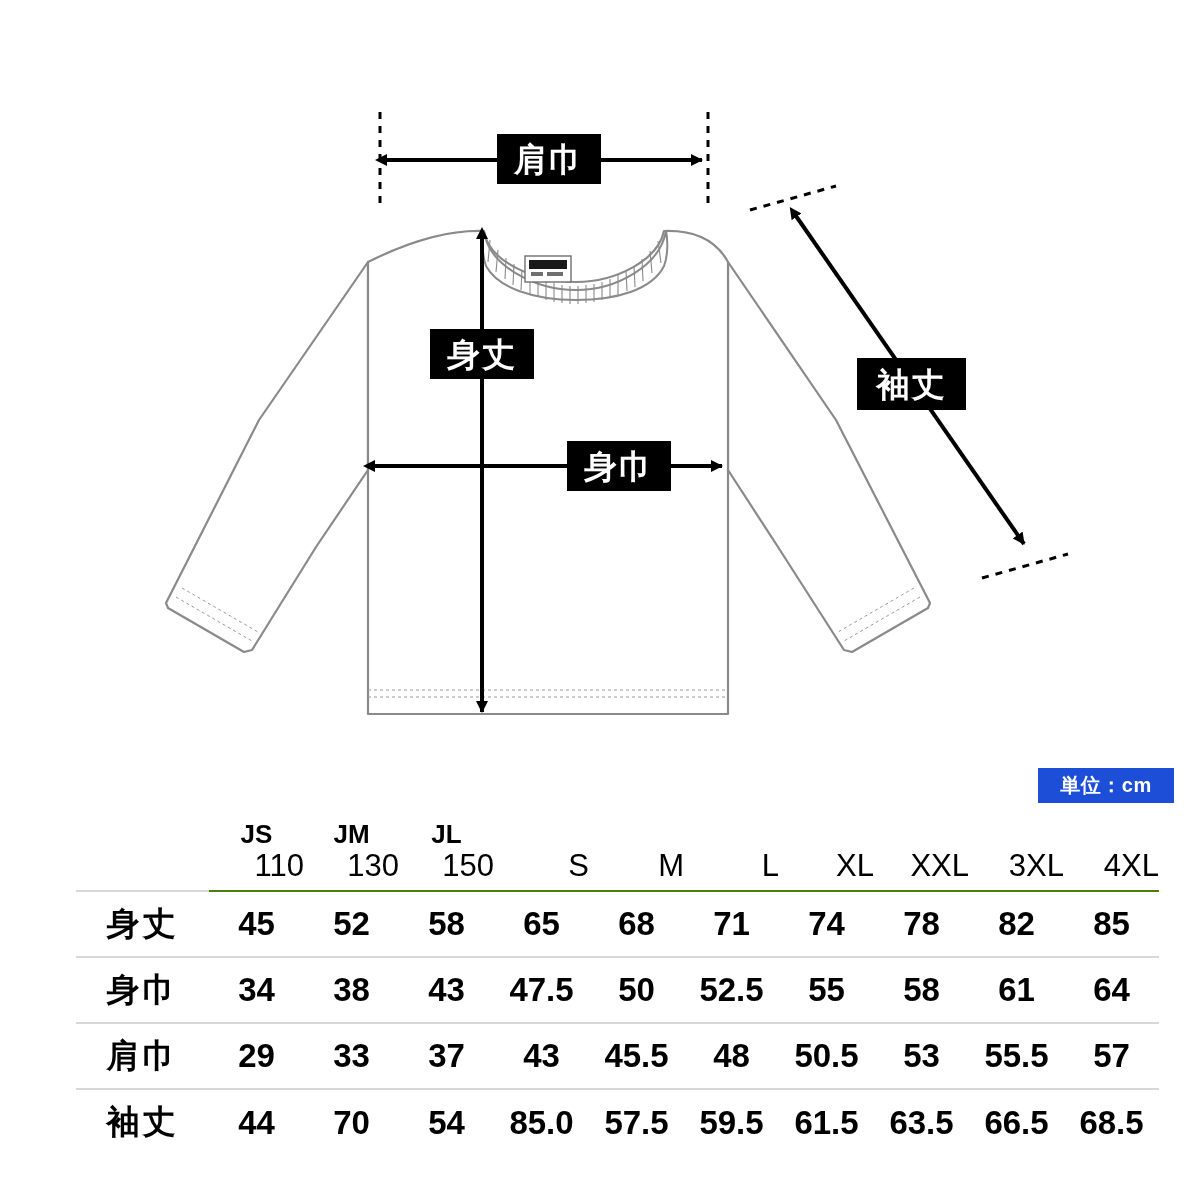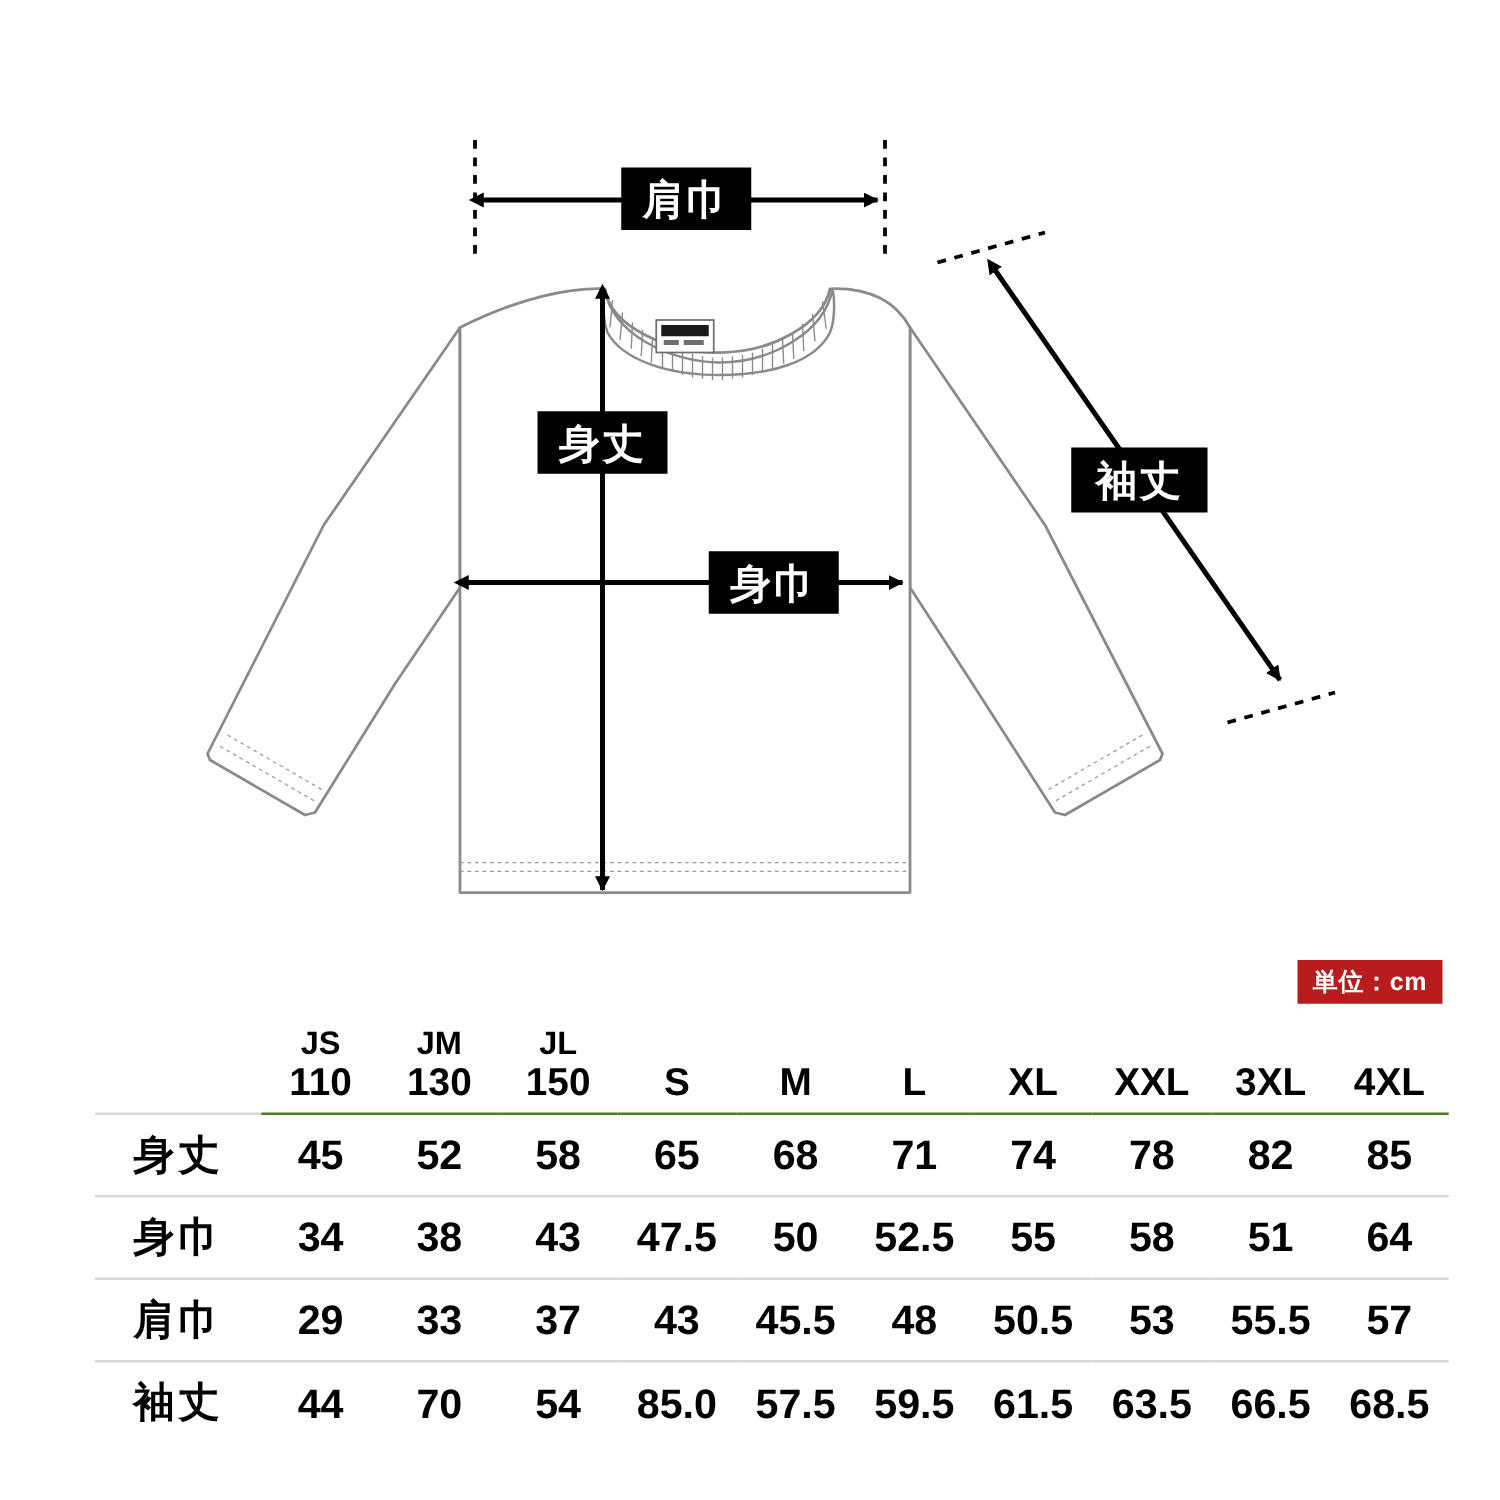--- a/index.html
+++ b/index.html
@@ -64,22 +64,22 @@
   #lbl-sodetake {
     left: 841px; top: 358px;
     width: 109px; height: 52px;
     font-size: 33px;
   }
 
   
   #unit-badge {
     position: absolute;
     left: 1022px; top: 768px;
-    width: 116px; height: 35px;
-    background: #b91c1c;
+    width: 136px; height: 35px;
+    background: #1d4ed8;
     color: #fff;
     font-size: 20px;
     font-weight: 700;
     display: flex;
     align-items: center;
     justify-content: center;
     letter-spacing: 0.5px;
   }
 
   
@@ -112,21 +112,22 @@
   #size-table thead th .small {
     display: block;
     font-size: 26px;
     line-height: 1.12;
     font-weight: 700;
   }
   #size-table thead th .big {
     display: block;
     font-size: 31px;
     line-height: 1.12;
-    font-weight: 700;
+    font-weight: 400;
+    text-align: right;
   }
   #size-table thead th.rowhead-cell { border-bottom: 2px solid #d8d8d8; }
 
   #size-table tbody tr { height: 66px; }
   #size-table tbody td {
     font-size: 33px;
     border-bottom: 2px solid #d8d8d8;
   }
   #size-table tbody td.rowname {
     font-size: 33px;
@@ -307,21 +308,21 @@
       <tr>
         <td class="rowname">身巾</td>
         <td>34</td>
         <td>38</td>
         <td>43</td>
         <td>47.5</td>
         <td>50</td>
         <td>52.5</td>
         <td>55</td>
         <td>58</td>
-        <td>51</td>
+        <td>61</td>
         <td>64</td>
       </tr>
       <tr>
         <td class="rowname">肩巾</td>
         <td>29</td>
         <td>33</td>
         <td>37</td>
         <td>43</td>
         <td>45.5</td>
         <td>48</td>

